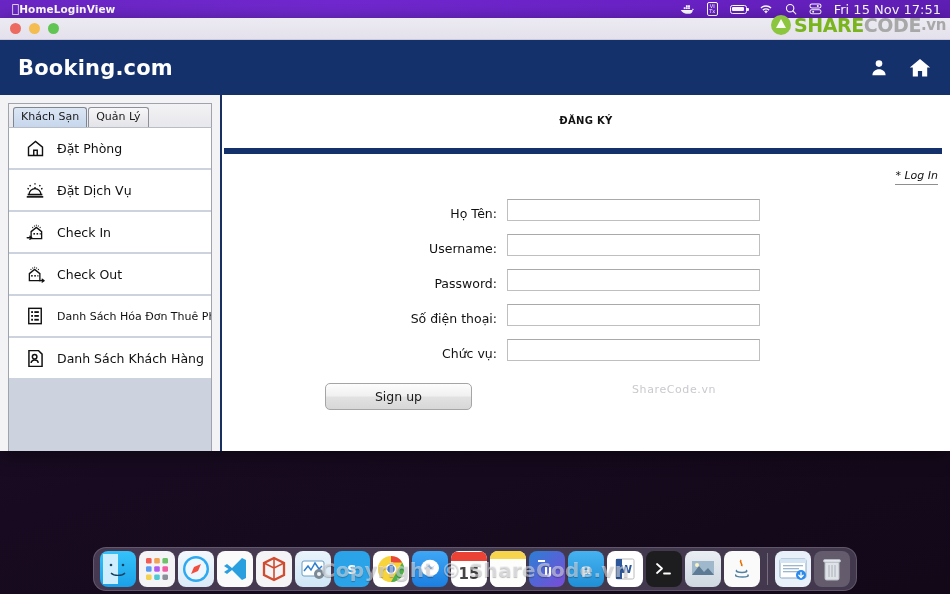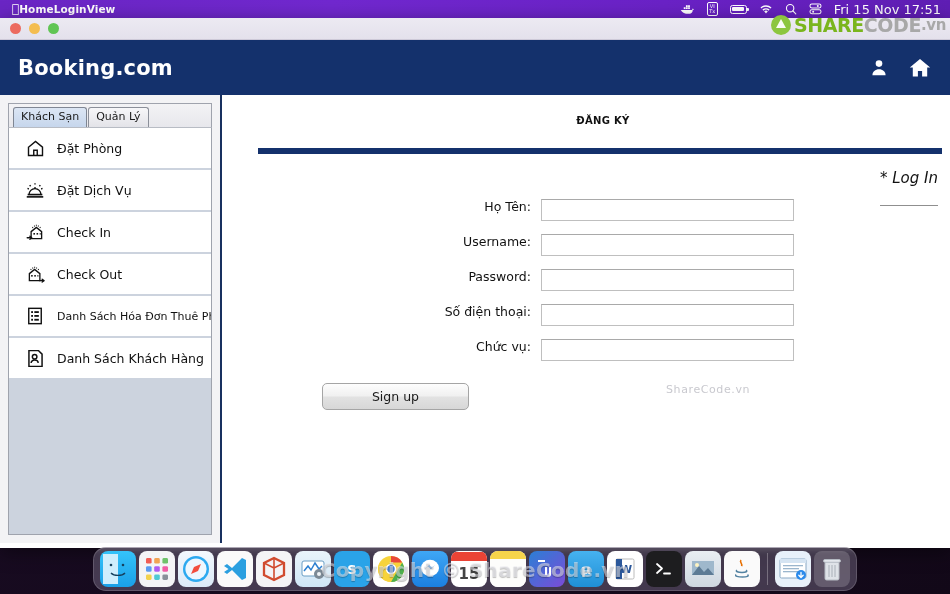--- a/index.html
+++ b/index.html
@@ -59,21 +59,21 @@
     content: ""; position: absolute; left: 5px; top: 4px;
     border-left: 5px solid transparent; border-right: 5px solid transparent;
     border-bottom: 9px solid #fff; opacity: .95;
   }
   #sharecode-logo .t1 { color: #7ab51d; }
   #sharecode-logo .t2 { color: #a8a8a8; }
   #sharecode-logo .t3 { color: #a8a8a8; font-size: 15px; }
 
   
   #window {
-    position: absolute; left: 0; top: 18px; width: 950px; height: 530px;
+    position: absolute; left: 0; top: 18px; width: 950px; height: 433px;
     background: #fff;
     box-shadow: 0 4px 18px rgba(0,0,0,.45);
     overflow: hidden;
   }
   #titlebar {
     height: 22px; background: linear-gradient(180deg, #eceaf2 0%, #e4e1ec 100%);
     display: flex; align-items: center; border-bottom: 1px solid #cdc9d8;
   }
   .light { width: 11px; height: 11px; border-radius: 50%; margin-left: 8px; }
   .light.red { background: #ec6a5f; margin-left: 10px; }
@@ -85,21 +85,21 @@
     height: 55px; background: #14316c;
     display: flex; align-items: center; padding: 0 18px;
   }
   #brandbar .brand {
     color: #fff; font-size: 21px; font-weight: bold; letter-spacing: .2px;
   }
   #brandbar .grow { flex: 1; }
   #brandbar .hicon { margin-left: 18px; display: inline-flex; }
 
   
-  #body { display: flex; height: 448px; background: #fff; position: relative; gap: 34px; }
+  #body { display: flex; height: 448px; background: #fff; position: relative; }
 
   
   #sidebar {
     width: 222px; background: #f3f3f5; border-right: 2px solid #18305f;
     display: flex; flex-direction: column;
   }
   #tabstrip {
     height: 24px; background: linear-gradient(180deg, #f3f3f5 0%, #e7e7ec 100%);
     border: 1px solid #9fa3ad; border-bottom: none;
     margin: 8px 8px 0 8px; display: flex; align-items: flex-end; padding-left: 4px;
@@ -136,38 +136,38 @@
     text-align: center; font-size: 10px; font-weight: bold; color: #111;
     padding-top: 20px; letter-spacing: .3px;
   }
   #hr-navy {
     position: absolute; left: 2px; right: 8px; top: 53px; height: 6px; background: #14316c;
   }
   #login-link-wrap {
     position: absolute; right: 12px; top: 66px; text-align: right;
   }
   #login-link {
-    font-size: 15px; font-style: italic; color: #111; display: inline-block;
-    padding-bottom: 18px; border-bottom: 1px solid #8f8f8f; cursor: pointer; margin-top: 8px;
+    font-size: 11px; font-style: italic; color: #111; display: inline-block;
+    padding-bottom: 2px; border-bottom: 1px solid #8f8f8f; cursor: pointer; margin-top: 8px;
   }
 
   
   #form { position: absolute; left: 0; top: 104px; width: 100%; }
-  .frow { display: flex; align-items: flex-start; margin-bottom: 13px; }
+  .frow { display: flex; align-items: flex-end; margin-bottom: 13px; }
   .flabel {
     width: 285px; text-align: right; padding-right: 10px;
     font-size: 12.5px; color: #111;
   }
   .finput {
     width: 253px; height: 22px; background: #fff;
     border: 1px solid #bfbfbf; border-top-color: #a9a9a9;
     font-size: 12px; padding: 0 4px; outline: none;
     font-family: "DejaVu Sans", "Liberation Sans", sans-serif;
   }
-  #signup-row { margin-top: 22px; padding-left: 66px; }
+  #signup-row { margin-top: 22px; padding-left: 103px; }
   #signup-btn {
     width: 147px; height: 27px; border-radius: 5px;
     border: 1px solid #a5a5a5;
     background: linear-gradient(180deg, #fdfdfd 0%, #f0f0f0 48%, #e2e2e2 52%, #d7d7d7 100%);
     font-size: 12.5px; color: #1a1a1a; cursor: pointer;
     font-family: "DejaVu Sans", "Liberation Sans", sans-serif;
   }
   #watermark-main {
     position: absolute; left: 410px; top: 288px;
     font-size: 11px; color: #c9c9cf; letter-spacing: .6px; white-space: nowrap;

